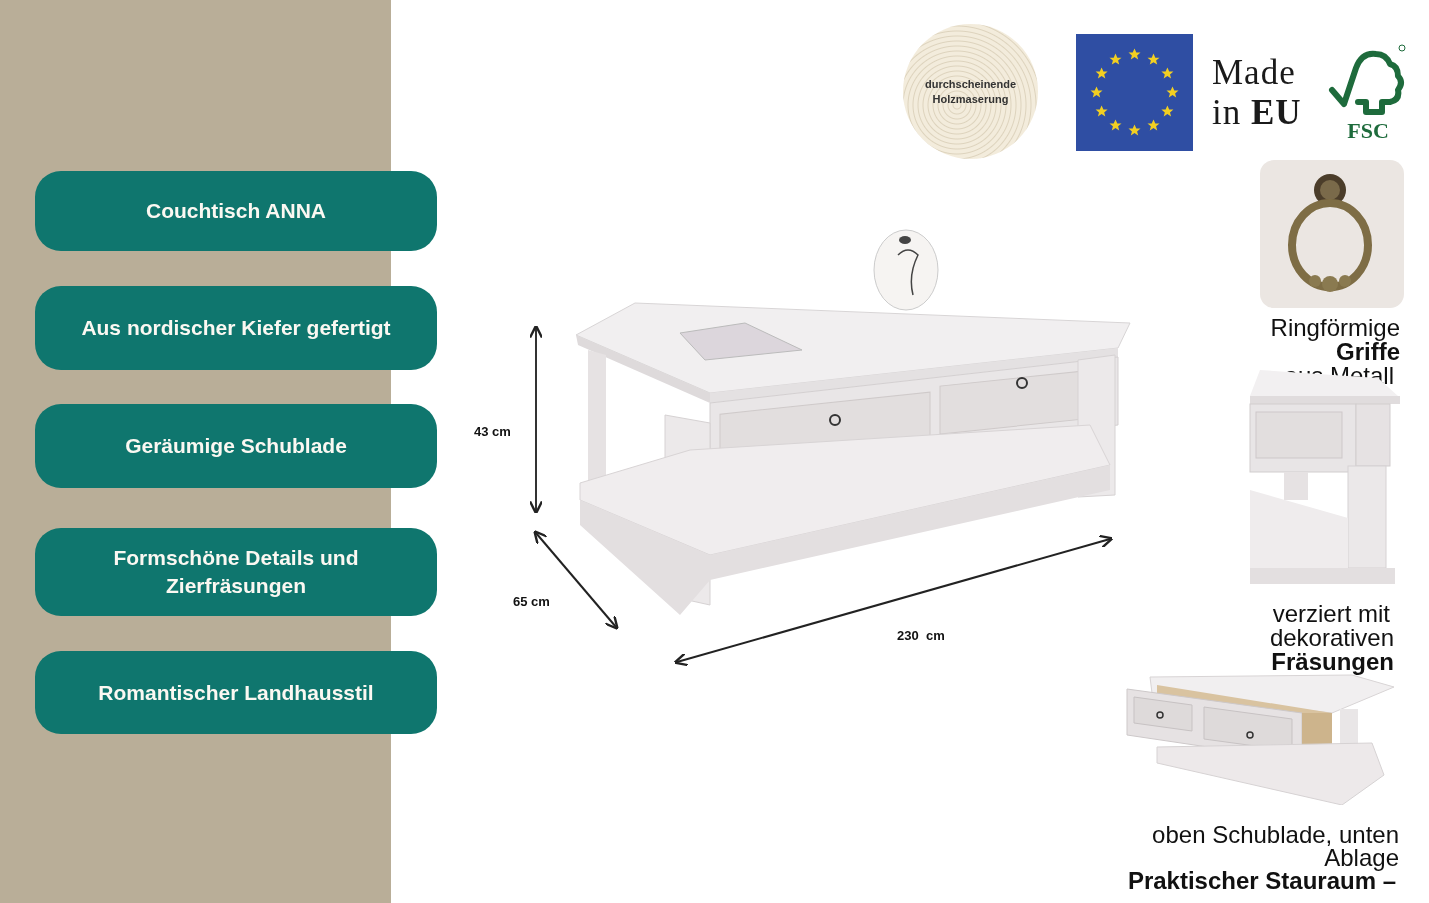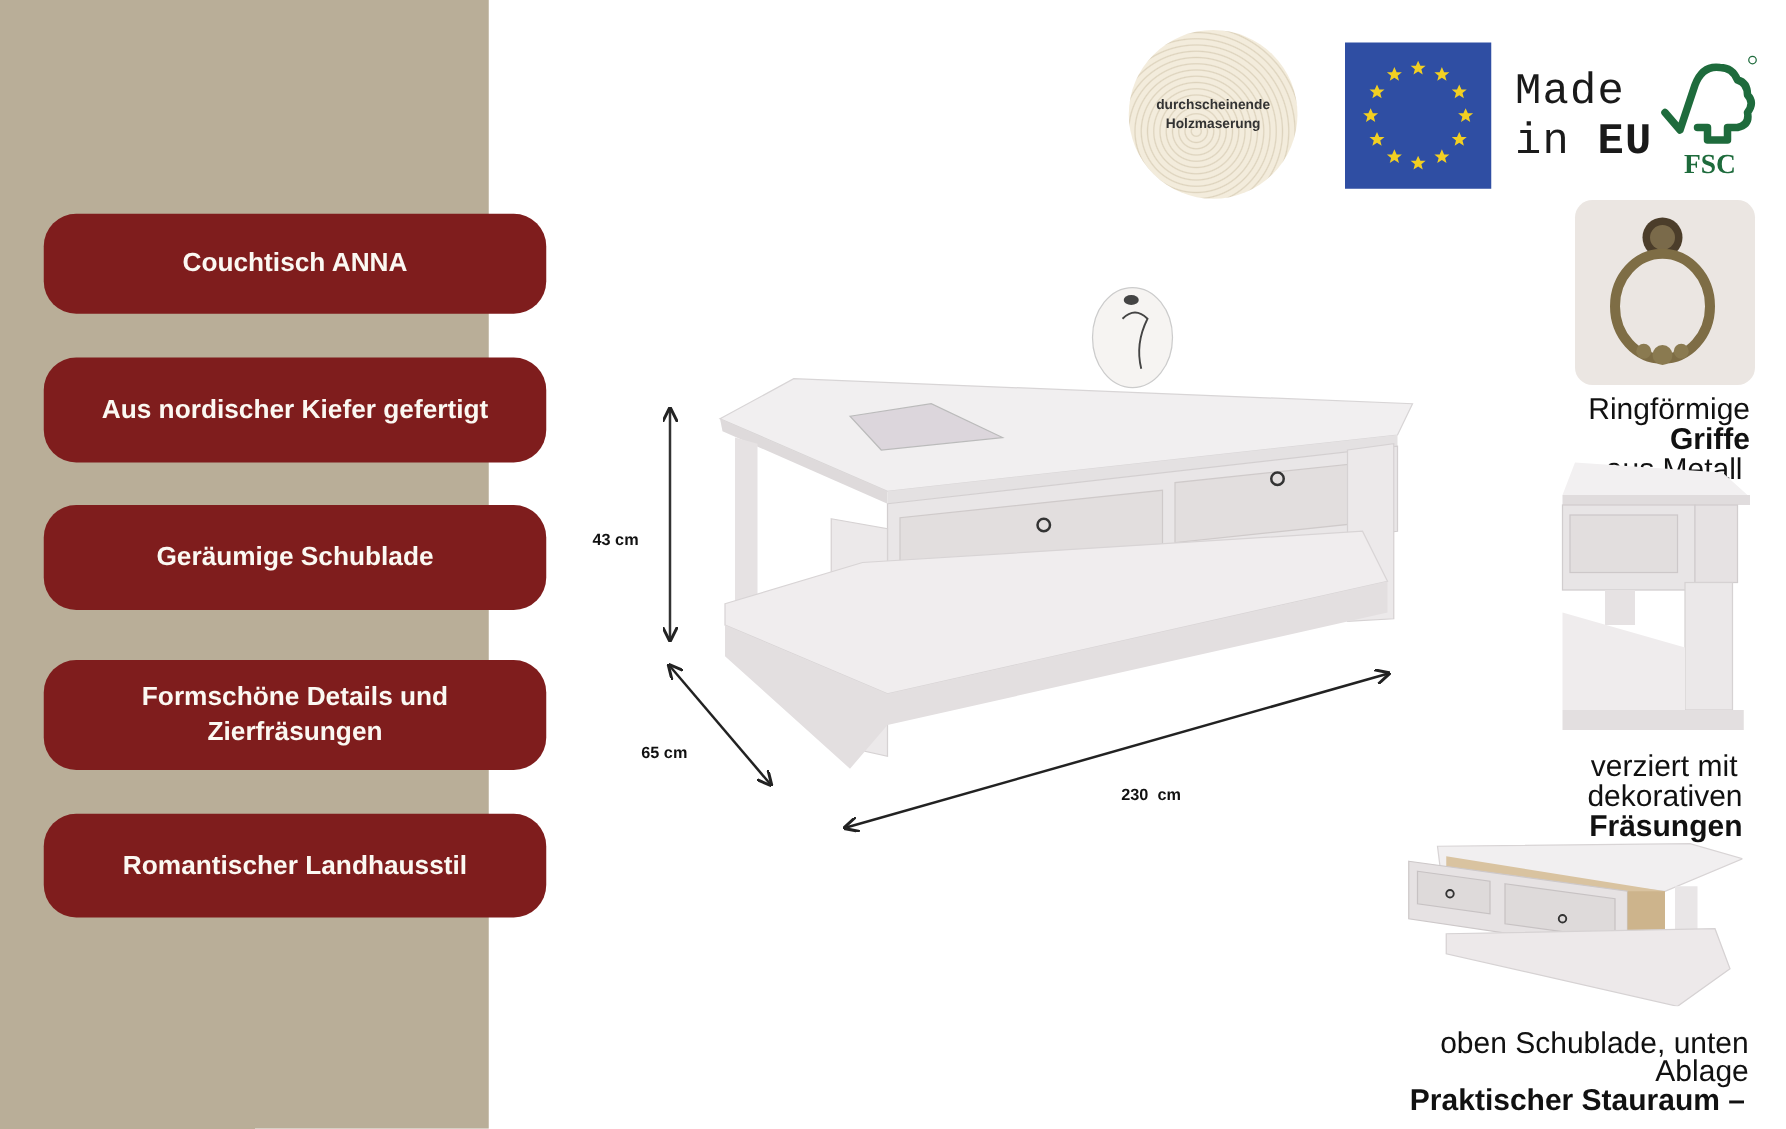--- a/index.html
+++ b/index.html
@@ -2,35 +2,35 @@
 <html><head>
 <meta charset="utf-8">
 <style>
   * { box-sizing: border-box; margin: 0; padding: 0; }
   html, body { width: 1429px; height: 903px; background: #ffffff; overflow: hidden; }
   body { position: relative; font-family: "Liberation Sans", sans-serif; color: #111; }
 
   .sidebar { position: absolute; left: 0; top: 0; width: 391px; height: 903px; background: #b9ae98; }
   .pill {
     position: absolute; left: 35px; width: 402px; border-radius: 26px;
-    background: #7f1d1d; color: #fbf8f2; font-weight: bold; font-size: 21px;
+    background: #0f766e; color: #fbf8f2; font-weight: bold; font-size: 21px;
     display: flex; align-items: center; justify-content: center; text-align: center;
     line-height: 28px; padding: 0 16px;
   }
 
   
   .wood-badge {
     position: absolute; left: 903px; top: 24px; width: 135px; height: 135px; border-radius: 50%;
     background: repeating-radial-gradient(ellipse at 40% 60%, #f3ecdc 0px, #f3ecdc 3px, #ddd3bd 4px, #f3ecdc 5px);
     display: flex; align-items: center; justify-content: center; text-align: center;
     font-size: 11px; font-weight: bold; color: #333; line-height: 15px;
   }
   .eu-flag { position: absolute; left: 1076px; top: 34px; width: 117px; height: 117px; background: #2f4ea3; }
   .eu-flag svg { width: 100%; height: 100%; }
-  .made-in-eu { position: absolute; left: 1212px; top: 53px; font-family: Liberation Mono, monospace; font-size: 35px; line-height: 40px; color: #1a1a1a; letter-spacing: 1px; }
+  .made-in-eu { position: absolute; left: 1212px; top: 53px; font-family: Liberation Serif, serif; font-size: 35px; line-height: 40px; color: #1a1a1a; letter-spacing: 1px; }
   .made-in-eu b { font-weight: bold; }
   .fsc { position: absolute; left: 1328px; top: 42px; width: 80px; height: 100px; }
 
   
   .main-product { position: absolute; left: 570px; top: 225px; width: 570px; height: 395px; }
   .dim-label { position: absolute; font-size: 13px; font-weight: bold; color: #111; }
   .dim-lines { position: absolute; left: 0; top: 0; width: 1429px; height: 903px; pointer-events: none; }
 
   
   .handle-photo { position: absolute; left: 1260px; top: 160px; width: 144px; height: 148px; border-radius: 14px; background: #ebe6e2; overflow: hidden; }

